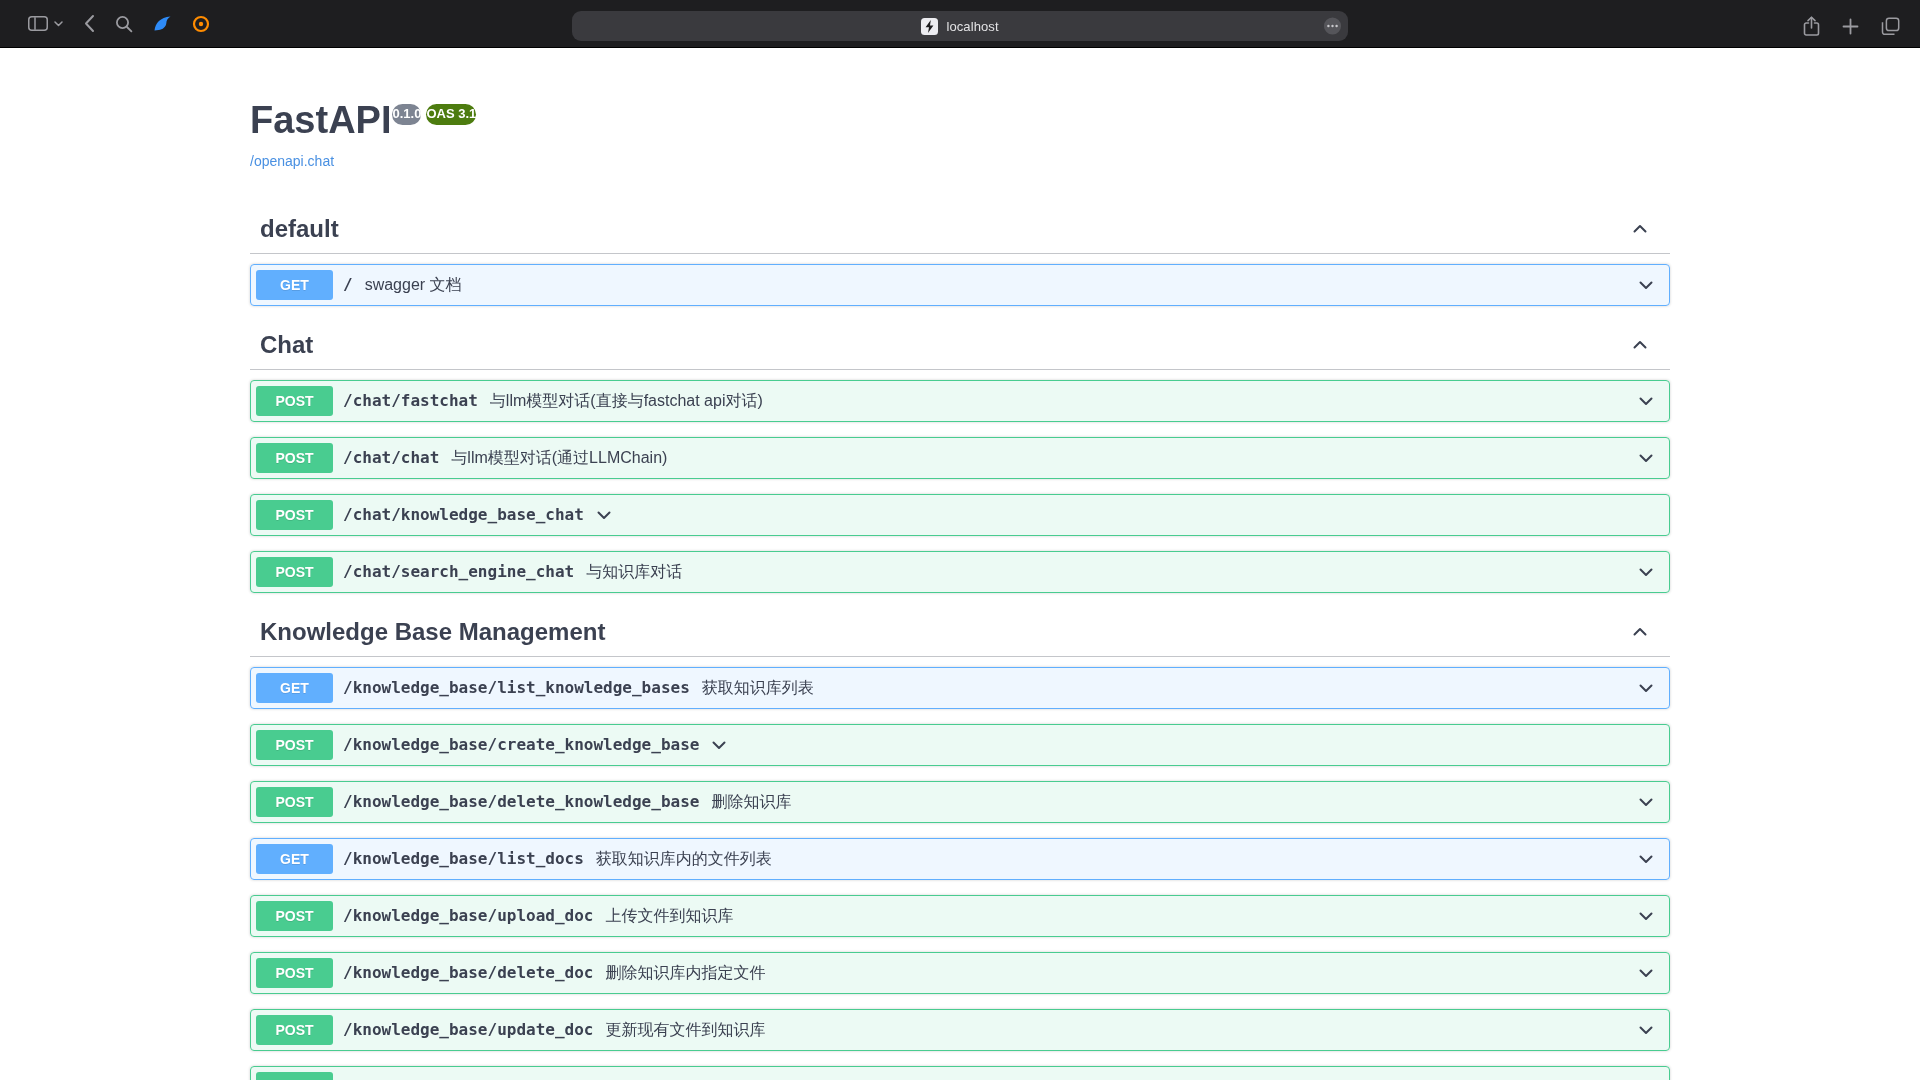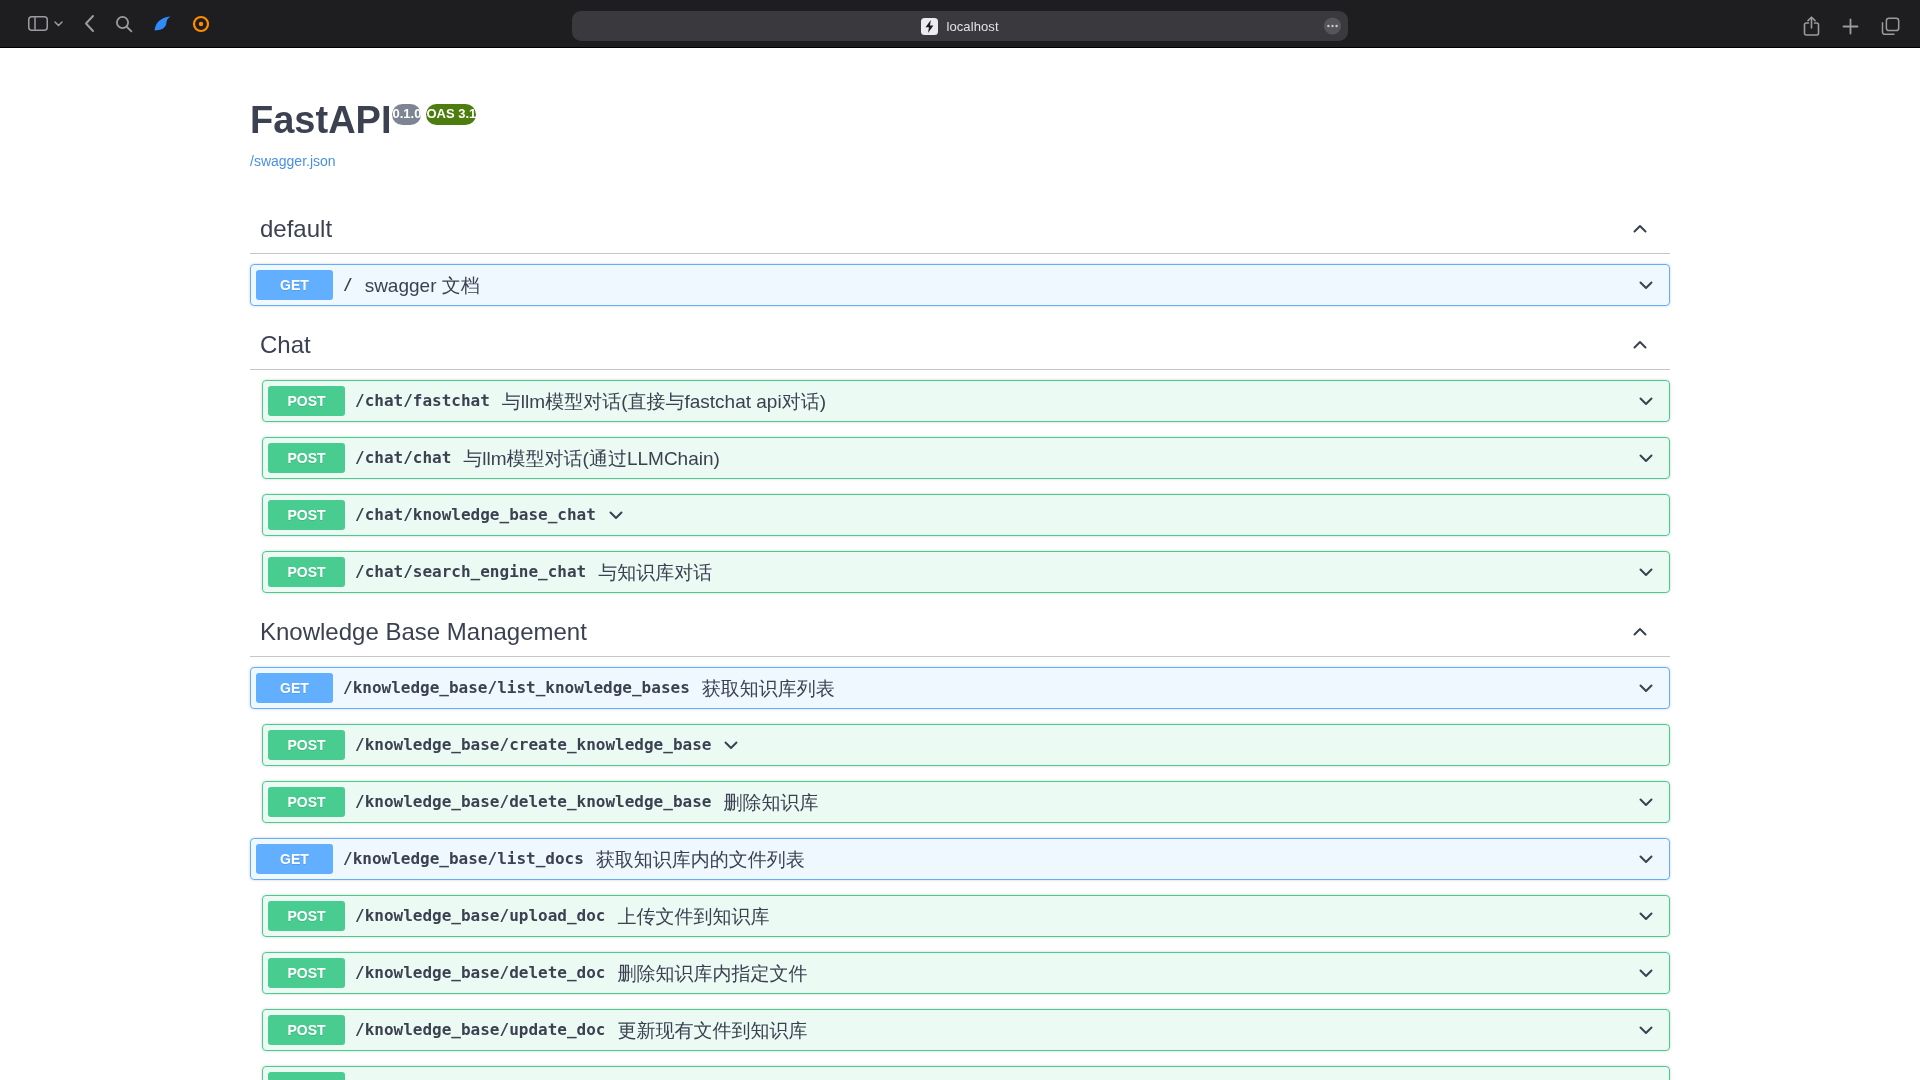--- a/index.html
+++ b/index.html
@@ -42,50 +42,50 @@
   }
   .badge-version { background: #7d8492; }
   .badge-oas { background: #4d7c0f; }
   .spec-link { color: #4990e2; font-size: 14px; margin-top: 9px; display: inline-block; text-decoration: none; cursor: pointer; }
 
   .opblock-tag-section { margin-bottom: 0; }
   .opblock-tag {
     display: flex; align-items: center;
     padding: 10px 20px 10px 10px;
     border-bottom: 1px solid rgba(59,65,81,.3);
-    font-size: 24px; font-weight: 400; color: #3b4151;
+    font-size: 24px; font-weight: 700; color: #3b4151;
     line-height: 28px; cursor: pointer;
   }
   .tag-arrow { margin-left: auto; flex-shrink: 0; }
   .operations { padding-top: 10px; }
 
   .opblock {
     border-radius: 4px; margin: 0 0 15px;
     border: 1px solid transparent;
     box-shadow: 0 0 3px rgba(0,0,0,.19);
   }
   .opblock-get  { border-color: #61affe; background: rgba(97,175,254,.1); }
-  .opblock-post { border-color: #49cc90; background: rgba(73,204,144,.1); margin-left: 12px; }
+  .opblock-post { border-color: #49cc90; background: rgba(73,204,144,.1); }
 
   .opblock-summary { display: flex; align-items: center; padding: 5px; cursor: pointer; }
   .opblock-method {
     width: 77px; text-align: center; flex-shrink: 0;
     font-size: 14px; font-weight: 700; color: #fff;
     padding: 7px 0; border-radius: 3px;
     text-shadow: 0 1px 0 rgba(0,0,0,.1);
   }
   .opblock-get  .opblock-method { background: #61affe; }
   .opblock-post .opblock-method { background: #49cc90; }
   .opblock-path {
     font-family: "DejaVu Sans Mono", "Liberation Mono", monospace;
     font-weight: 700; font-size: 16px; color: #3b4151;
     margin: 0 10px; flex-shrink: 0;
   }
   .opblock-desc {
-    font-size: 19px; color: #3b4151; flex: 1;
+    font-size: 16px; color: #3b4151; flex: 1;
     overflow: hidden; white-space: nowrap; padding: 2px 10px 0 2px;
   }
   .op-arrow { margin-right: 8px; flex-shrink: 0; }
 </style>
 </head>
 <body>
 
 <div class="chrome">
   <div class="chrome-left">
     <button class="cbtn sidebar-group">
@@ -165,21 +165,21 @@
   <div class="wrapper">
 
     <div class="info">
       <div class="title-row">
         <h1 class="api-title">FastAPI</h1>
         <div class="badges">
           <span class="badge badge-version">0.1.0</span>
           <span class="badge badge-oas">OAS 3.1</span>
         </div>
       </div>
-      <a class="spec-link">/swagger.json</a>
+      <a class="spec-link">/openapi.chat</a>
     </div>
 
     <div id="sections-root">
   <div class="opblock-tag-section">
     <h3 class="opblock-tag">
       <span class="tag-name">default</span>
       <svg class="tag-arrow" width="20" height="20" viewBox="0 0 20 20" fill="none">
               <path d="M4.5 12.5l5.5-5.5 5.5 5.5" stroke="#3b4151" stroke-width="2" stroke-linecap="round" stroke-linejoin="round"></path>
             </svg>
     </h3>

